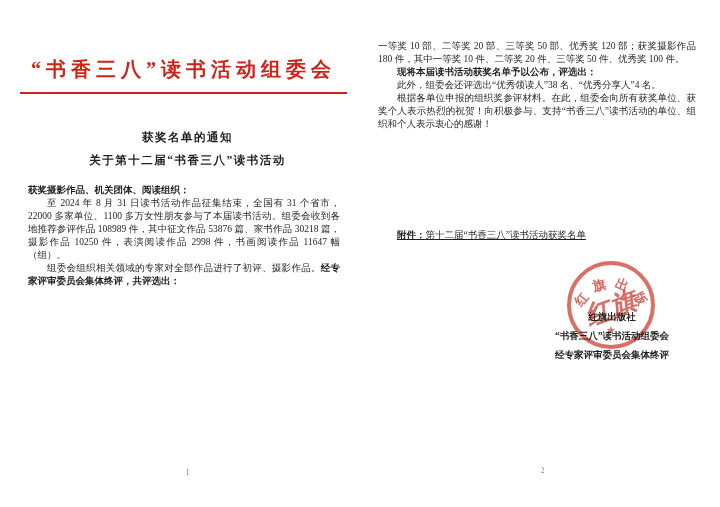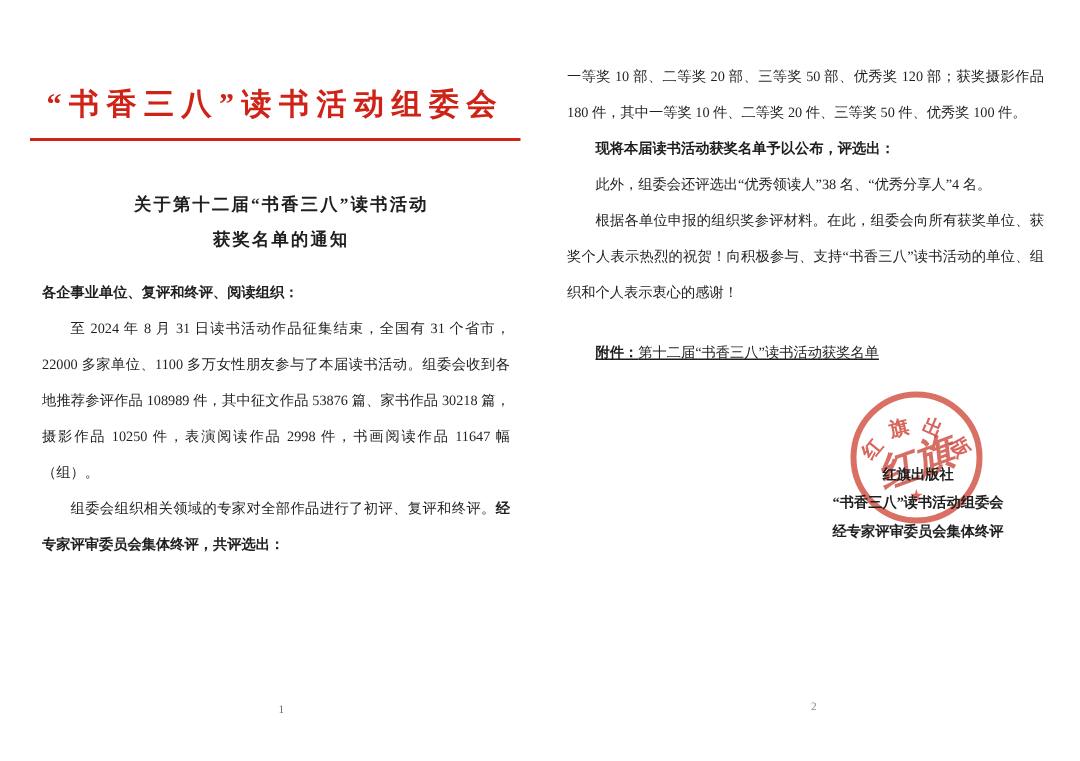--- a/index.html
+++ b/index.html
@@ -16,21 +16,21 @@
   
   .masthead{
     position:absolute;left:10px;width:327px;top:56px;
     text-align:center;font-weight:bold;font-size:20px;
     letter-spacing:5px;color:#cf2318;
     border-bottom:2px solid #cf2318;padding-bottom:9px;
     white-space:nowrap;
   }
   .doc-title{position:absolute;left:0;width:100%;top:126px;text-align:center;
     font-weight:bold;font-size:11.5px;letter-spacing:1.5px;line-height:23px;margin:0;}
-  .body-col{position:absolute;font-size:9.5px;line-height:24px;text-align:justify;}
+  .body-col{position:absolute;font-size:9.5px;line-height:13px;text-align:justify;}
   .p1-col{left:18px;width:312px;top:184px;}
   .p2-col{left:8px;width:318px;top:40px;}
   .body-col p{margin:0;text-indent:2em;}
   .body-col p.no-indent{text-indent:0;}
   .salutation{font-weight:bold;text-indent:0 !important;}
   .bold{font-weight:bold;}
   .pageno{position:absolute;bottom:32px;left:0;width:100%;text-align:center;
     font-size:7.5px;color:#8a8a8a;}
   .pageno.p1{color:#6e6e6e;bottom:30px;}
 
@@ -46,28 +46,28 @@
 </head>
 <body>
 
 <div class="spread">
 
   <section class="page page1">
 
     <header class="masthead">“书香三八”读书活动组委会</header>
 
     <h1 class="doc-title">
+      <span style="display:block;">获奖名单的通知</span>
       <span style="display:block;">关于第十二届“书香三八”读书活动</span>
-      <span style="display:block;">获奖名单的通知</span>
     </h1>
 
     <div class="body-col p1-col">
-      <p class="salutation">各企事业单位、复评和终评、阅读组织：</p>
+      <p class="salutation">获奖摄影作品、机关团体、阅读组织：</p>
       <p>至 2024 年 8 月 31 日读书活动作品征集结束，全国有 31 个省市，22000 多家单位、1100 多万女性朋友参与了本届读书活动。组委会收到各地推荐参评作品 108989 件，其中征文作品 53876 篇、家书作品 30218 篇，摄影作品 10250 件，表演阅读作品 2998 件，书画阅读作品 11647 幅（组）。</p>
-      <p><span>组委会组织相关领域的专家对全部作品进行了初评、复评和终评。</span><span class="bold">经专家评审委员会集体终评，共评选出：</span></p>
+      <p><span>组委会组织相关领域的专家对全部作品进行了初评、摄影作品。</span><span class="bold">经专家评审委员会集体终评，共评选出：</span></p>
     </div>
 
     <div class="pageno p1">1</div>
   </section>
 
   <section class="page page2">
 
     <div class="body-col p2-col">
       <p class="no-indent">一等奖 10 部、二等奖 20 部、三等奖 50 部、优秀奖 120 部；获奖摄影作品 180 件，其中一等奖 10 件、二等奖 20 件、三等奖 50 件、优秀奖 100 件。</p>
       <p class="bold">现将本届读书活动获奖名单予以公布，评选出：</p>

